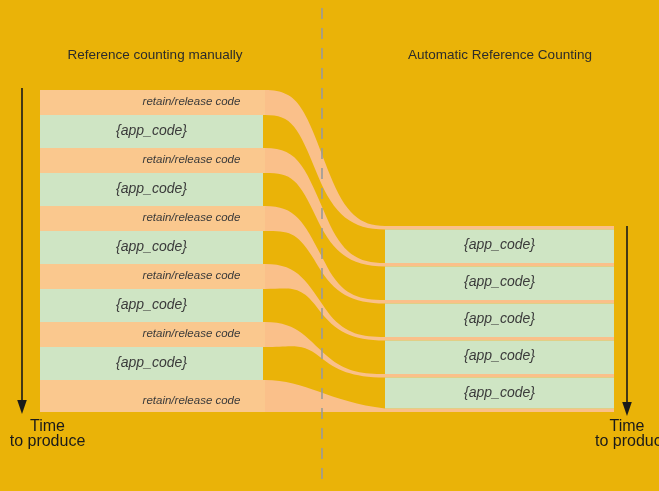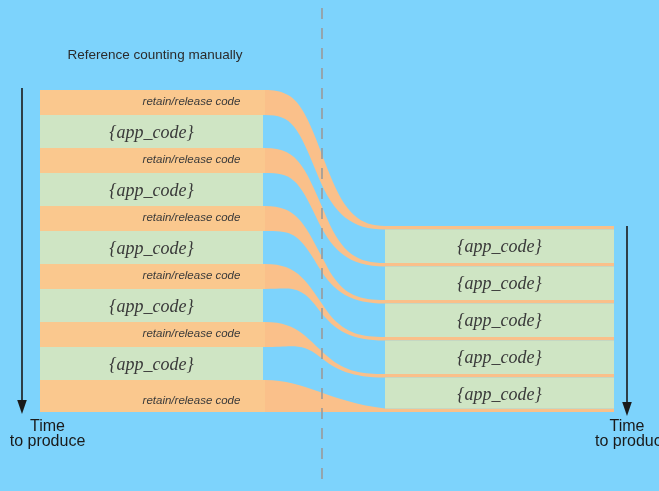--- a/index.html
+++ b/index.html
@@ -7,21 +7,21 @@
     padding: 0;
     background: #ffffff;
   }
   body {
     font-family: "Liberation Sans", sans-serif;
   }
   #canvas {
     position: relative;
     width: 659px;
     height: 491px;
-    background: #7dd3fc;
+    background: #eab308;
     overflow: hidden;
   }
   #diagram-svg {
     position: absolute;
     left: 0;
     top: 0;
     width: 659px;
     height: 491px;
   }
   .hdr {
@@ -36,21 +36,21 @@
 
   .blk-label {
     position: absolute;
     font-style: italic;
     color: #3a3a3a;
     white-space: nowrap;
     text-align: center;
     pointer-events: none;
   }
   .lbl-retain { font-size: 11.5px; padding-left: 39px; }
-  .lbl-app    { font-size: 18px; font-family: Liberation Serif, serif; }
+  .lbl-app    { font-size: 14px; }
 
   .axis-cap {
     position: absolute;
     font-size: 16px;
     color: #1a1a1a;
     line-height: 15px;
     text-align: center;
     white-space: nowrap;
   }
   #cap-left  { left: 0px;   top: 418px; width: 95px; }
@@ -101,20 +101,21 @@
       <polygon points="22,414 17.2,400 26.8,400" fill="#1a1a1a"></polygon>
     </g>
 
     <g>
       <line x1="627" y1="226" x2="627" y2="406" stroke="#1a1a1a" stroke-width="1.6"></line>
       <polygon points="627,416 622.2,402 631.8,402" fill="#1a1a1a"></polygon>
     </g>
   </svg>
 
   <div class="hdr" id="hdr-left">Reference counting manually</div>
+  <div class="hdr" id="hdr-right">Automatic Reference Counting</div>
 
   <div class="blk-label lbl-retain" style="left:40px;top:95px;width:225px;">retain/release code</div>
   <div class="blk-label lbl-app" style="left:40px;top:122px;width:223px;">{app_code}</div>
   <div class="blk-label lbl-retain" style="left:40px;top:153px;width:225px;">retain/release code</div>
   <div class="blk-label lbl-app" style="left:40px;top:180px;width:223px;">{app_code}</div>
   <div class="blk-label lbl-retain" style="left:40px;top:211px;width:225px;">retain/release code</div>
   <div class="blk-label lbl-app" style="left:40px;top:238px;width:223px;">{app_code}</div>
   <div class="blk-label lbl-retain" style="left:40px;top:269px;width:225px;">retain/release code</div>
   <div class="blk-label lbl-app" style="left:40px;top:296px;width:223px;">{app_code}</div>
   <div class="blk-label lbl-retain" style="left:40px;top:327px;width:225px;">retain/release code</div>

